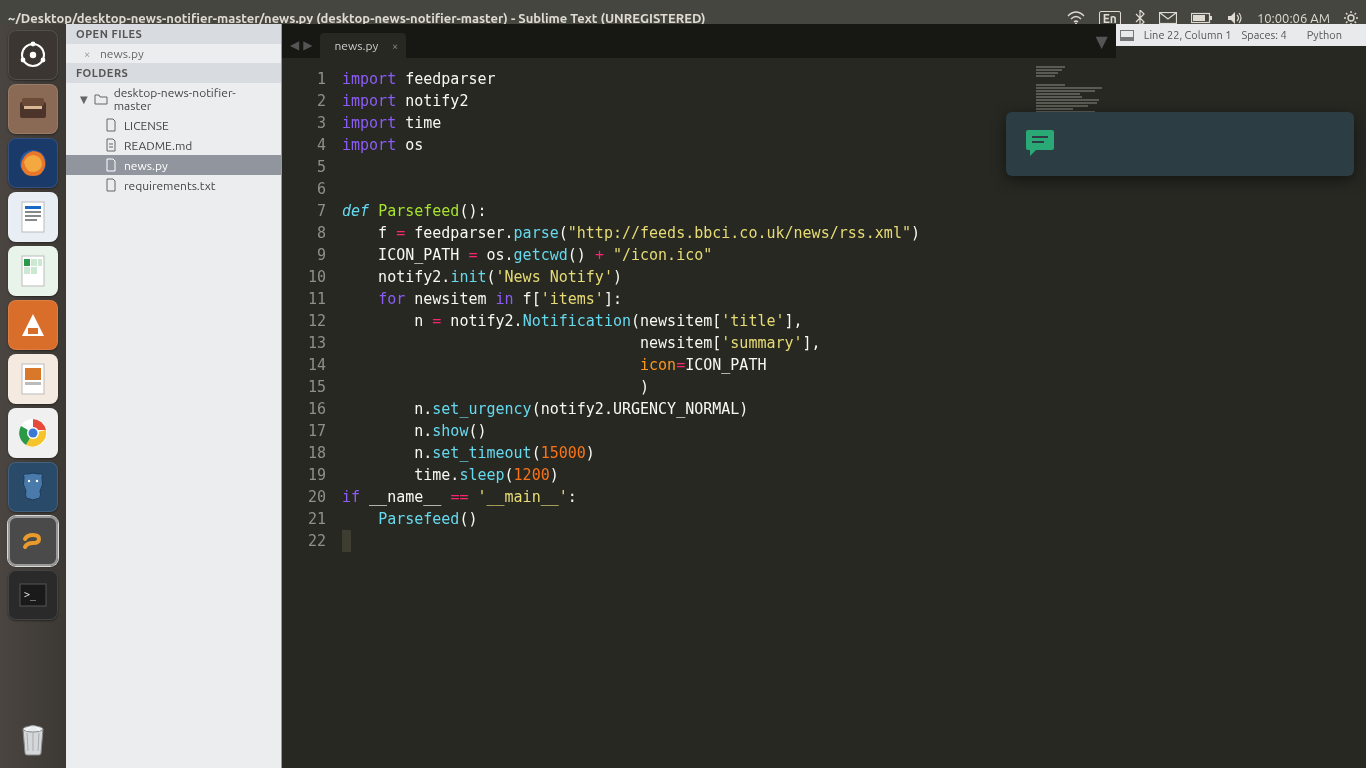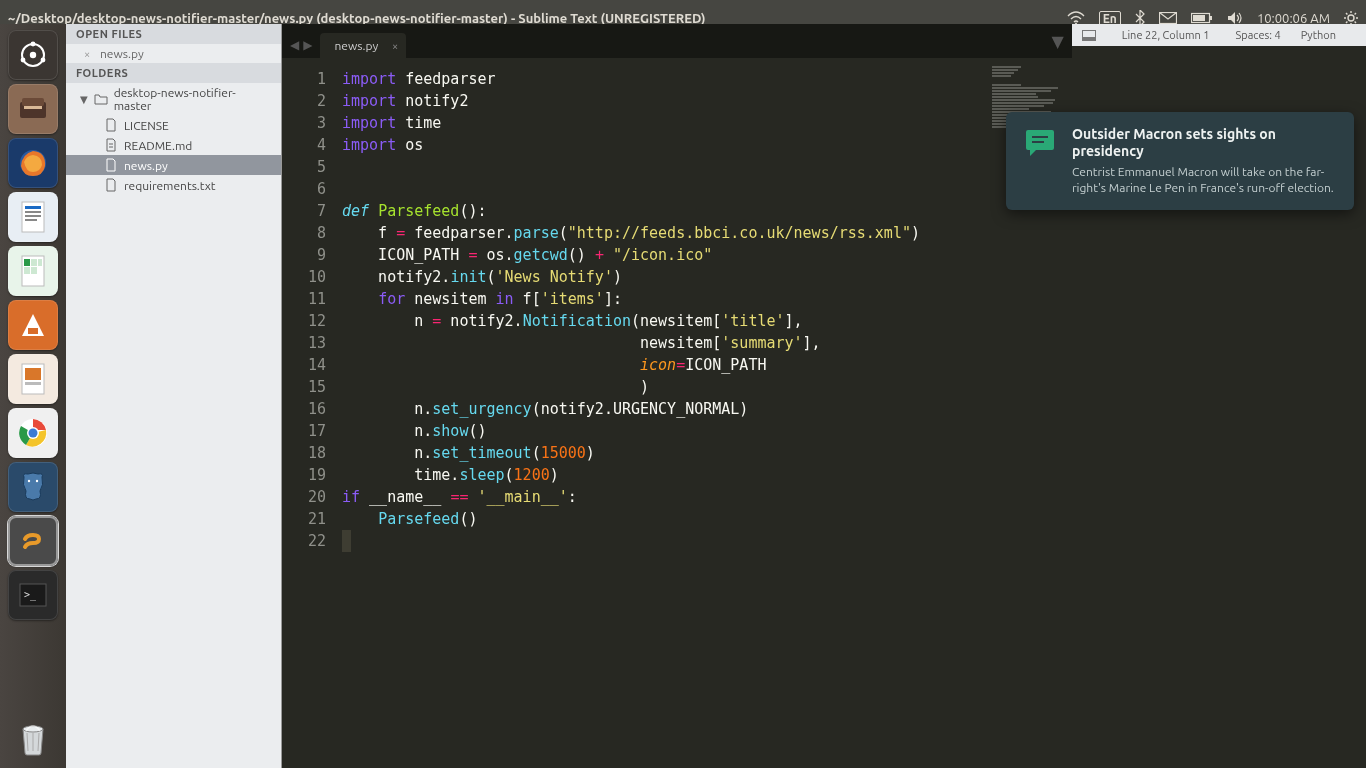--- a/index.html
+++ b/index.html
@@ -158,32 +158,32 @@
 .minimap .mm-line {
   height: 2px; margin-bottom: 1px;
   background: #5a5b55;
 }
 .kw2 { color: #8b5cf6; margin-top: 16px; }
 .def { color: #66d9ef; font-style: italic; }
 .fn { color: #a6e22e; }
 .call { color: #66d9ef; }
 .str { color: #e6db74; }
 .num { color: #f97316; }
-.param { color: #fd971f; font-style: italic; }
+.param { color: #fd971f; }
 .op { color: #f92672; }
 
 
 .statusbar {
   height: 22px;
   background: #e8eaec;
   color: #555;
   font-size: 11px;
   display: flex; align-items: center;
-  padding: 0 10px;
-  gap: 26px;
+  padding: 0 4px;
+  gap: 10px;
 }
 .statusbar .sb-right { margin-left: auto; display: flex; gap: 20px; padding-right: 20px; }
 .statusbar .panel-icon { width: 14px; height: 11px; border: 1px solid #777; border-bottom-width: 4px; }
 
 
 .notification {
   position: absolute;
   top: 112px; right: 12px;
   width: 348px;
   background: #2c3e44;
@@ -485,17 +485,13 @@
 </div>
 
 <div class="notification">
   <div class="notif-icon">
     <svg width="36" height="36" viewBox="0 0 36 36">
       <path d="M4 6 Q4 4 6 4 L30 4 Q32 4 32 6 L32 22 Q32 24 30 24 L14 24 L8 30 L8 24 L6 24 Q4 24 4 22 Z" fill="#2aa876"></path>
       <line x1="10" y1="11" x2="26" y2="11" stroke="#2c3e44" stroke-width="2"></line>
       <line x1="10" y1="16" x2="22" y2="16" stroke="#2c3e44" stroke-width="2"></line>
     </svg>
   </div>
-  <div>
-    <div class="notif-title">Outsider Macron sets sights on presidency</div>
-    <div class="notif-body">Centrist Emmanuel Macron will take on the far-right's Marine Le Pen in France's run-off election.</div>
-  </div>
 </div>
 
 </body></html>

